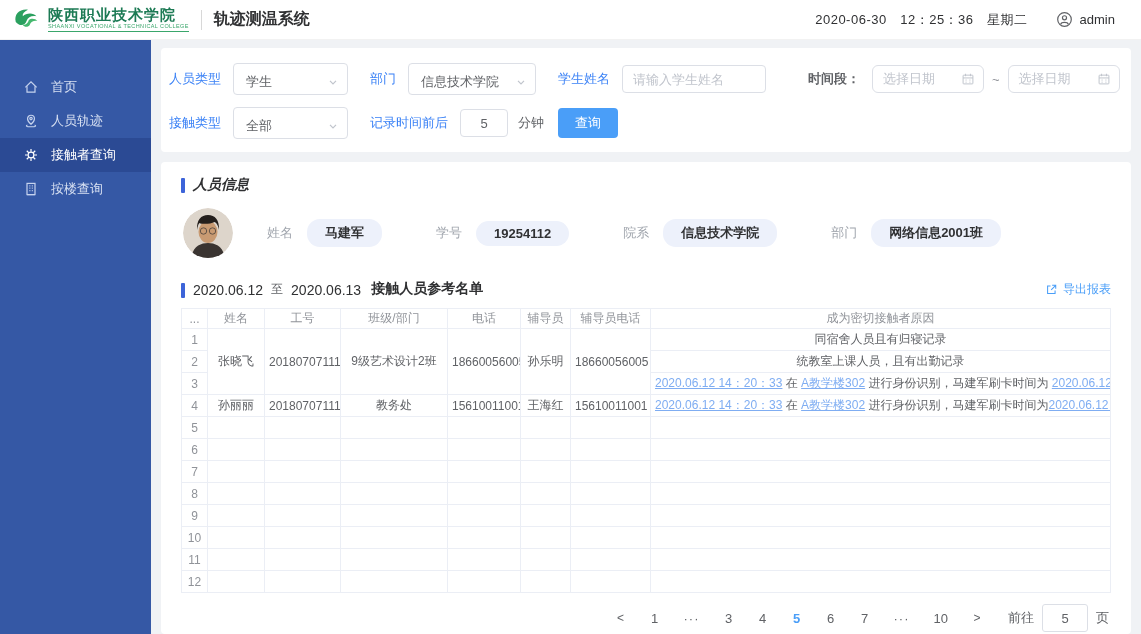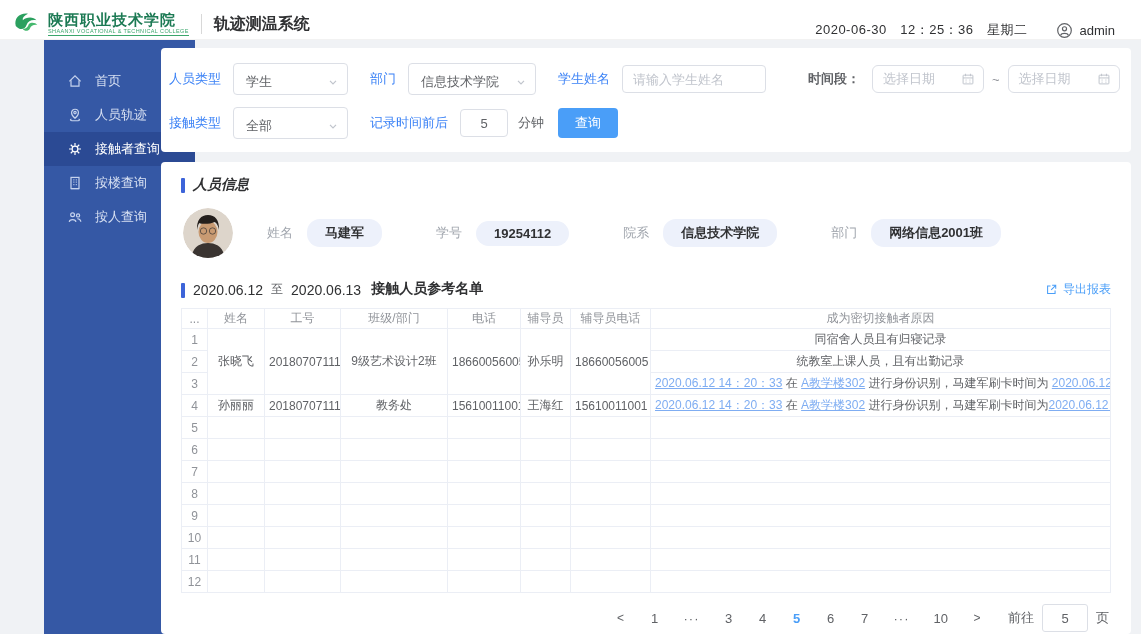--- a/index.html
+++ b/index.html
@@ -1,34 +1,34 @@
 <!DOCTYPE html>
 <html style="--accent: #4a9ef8; --sidebar-blue: #3558a5; --sidebar-active: #2b4a94; --bar-blue: #3d64d9; --link-blue: #7fadf2;"><head>
 <meta charset="utf-8">
 <style>
   html,body{margin:0;padding:0;overflow:hidden;}
   body{font-family:"Liberation Sans","DejaVu Sans",sans-serif;}
   .app{position:relative;width:1141px;height:634px;background:#f0f2f5;overflow:hidden;}
 
   
-  .hdr{position:absolute;top:0;left:0;right:0;height:40px;background:#fff;display:flex;align-items:flex-end;justify-content:space-between;padding:0 26px 0 12px;box-sizing:border-box;z-index:3;border-bottom:1px solid #f2f2f2;}
+  .hdr{position:absolute;top:0;left:0;right:0;height:40px;background:#fff;display:flex;align-items:center;justify-content:space-between;padding:0 26px 0 12px;box-sizing:border-box;z-index:3;border-bottom:1px solid #f2f2f2;}
   .hdr-left{display:flex;align-items:center;}
   .logo-svg{width:30px;height:30px;margin-right:6px;}
   .logo-txt{display:flex;flex-direction:column;line-height:1;}
   .school-name{font-size:15px;font-weight:bold;color:#1c7a54;letter-spacing:1px;}
   .school-sub{font-size:5.5px;color:#3aa66b;margin-top:2px;letter-spacing:.4px;border-bottom:1px solid #3aa66b;padding-bottom:1px;}
   .hdr-div{width:1px;height:20px;background:#d8d8d8;margin:0 12px;}
   .sys-title{font-size:16px;font-weight:bold;color:#303133;}
   .hdr-right{display:flex;align-items:center;font-size:13px;color:#303133;}
   .hdr-time{margin-right:28px;letter-spacing:.5px;}
   .user-wrap{display:flex;align-items:center;cursor:pointer;}
   .user-ic{width:17px;height:17px;margin-right:7px;color:#606266;}
 
   
-  .sidebar{position:absolute;top:40px;left:0;bottom:0;width:151px;background:var(--sidebar-blue,#3558a5);padding-top:24px;box-sizing:border-box;margin-left:44px;}
+  .sidebar{position:absolute;top:40px;left:0;bottom:0;width:151px;background:var(--sidebar-blue,#3558a5);padding-top:30px;box-sizing:border-box;}
   .side-item{display:flex;align-items:center;height:34px;padding-left:23px;color:#d7e0f2;font-size:13px;cursor:pointer;}
   .side-item .s-icon{width:16px;height:16px;margin-right:12px;display:inline-flex;color:#c6d3ee;}
   .side-item .s-icon svg{width:16px;height:16px;}
   .side-item.active{background:var(--sidebar-active,#2b4a94);color:#fff;}
   .side-item.active .s-icon{color:#fff;}
 
   
   .main{position:absolute;top:40px;left:151px;right:0;bottom:0;padding:8px 10px 0 10px;box-sizing:border-box;display:flex;flex-direction:column;}
   .card{background:#fff;border-radius:4px;}
 
@@ -149,31 +149,20 @@
           <span class="s-label">接触者查询</span>
         </div>
         <div class="side-item">
           <span class="s-icon">
             <svg viewBox="0 0 20 20" fill="none" stroke="currentColor" stroke-width="1.5">
               <rect x="5" y="3" width="10" height="14"></rect>
               <path d="M5 17 H15 M8 6 H9.2 M11 6 H12.2 M8 9 H9.2 M11 9 H12.2 M8 12 H9.2 M11 12 H12.2"></path>
             </svg>
           </span>
           <span class="s-label">按楼查询</span>
-        </div>
-        <div class="side-item">
-          <span class="s-icon">
-            <svg viewBox="0 0 20 20" fill="none" stroke="currentColor" stroke-width="1.5">
-              <circle cx="7" cy="7.2" r="2.4"></circle>
-              <path d="M2.8 16 C3.3 12.5 10.7 12.5 11.2 16"></path>
-              <circle cx="13.8" cy="8" r="2"></circle>
-              <path d="M12.8 12.2 C15.5 12 17 13.5 17.3 16"></path>
-            </svg>
-          </span>
-          <span class="s-label">按人查询</span>
         </div>
       </div>
   </div>
 
   <div class="main">
 
     <div class="card filter-card">
       <div class="f-row">
         <div class="f-item">
           <span class="f-label">人员类型</span>

